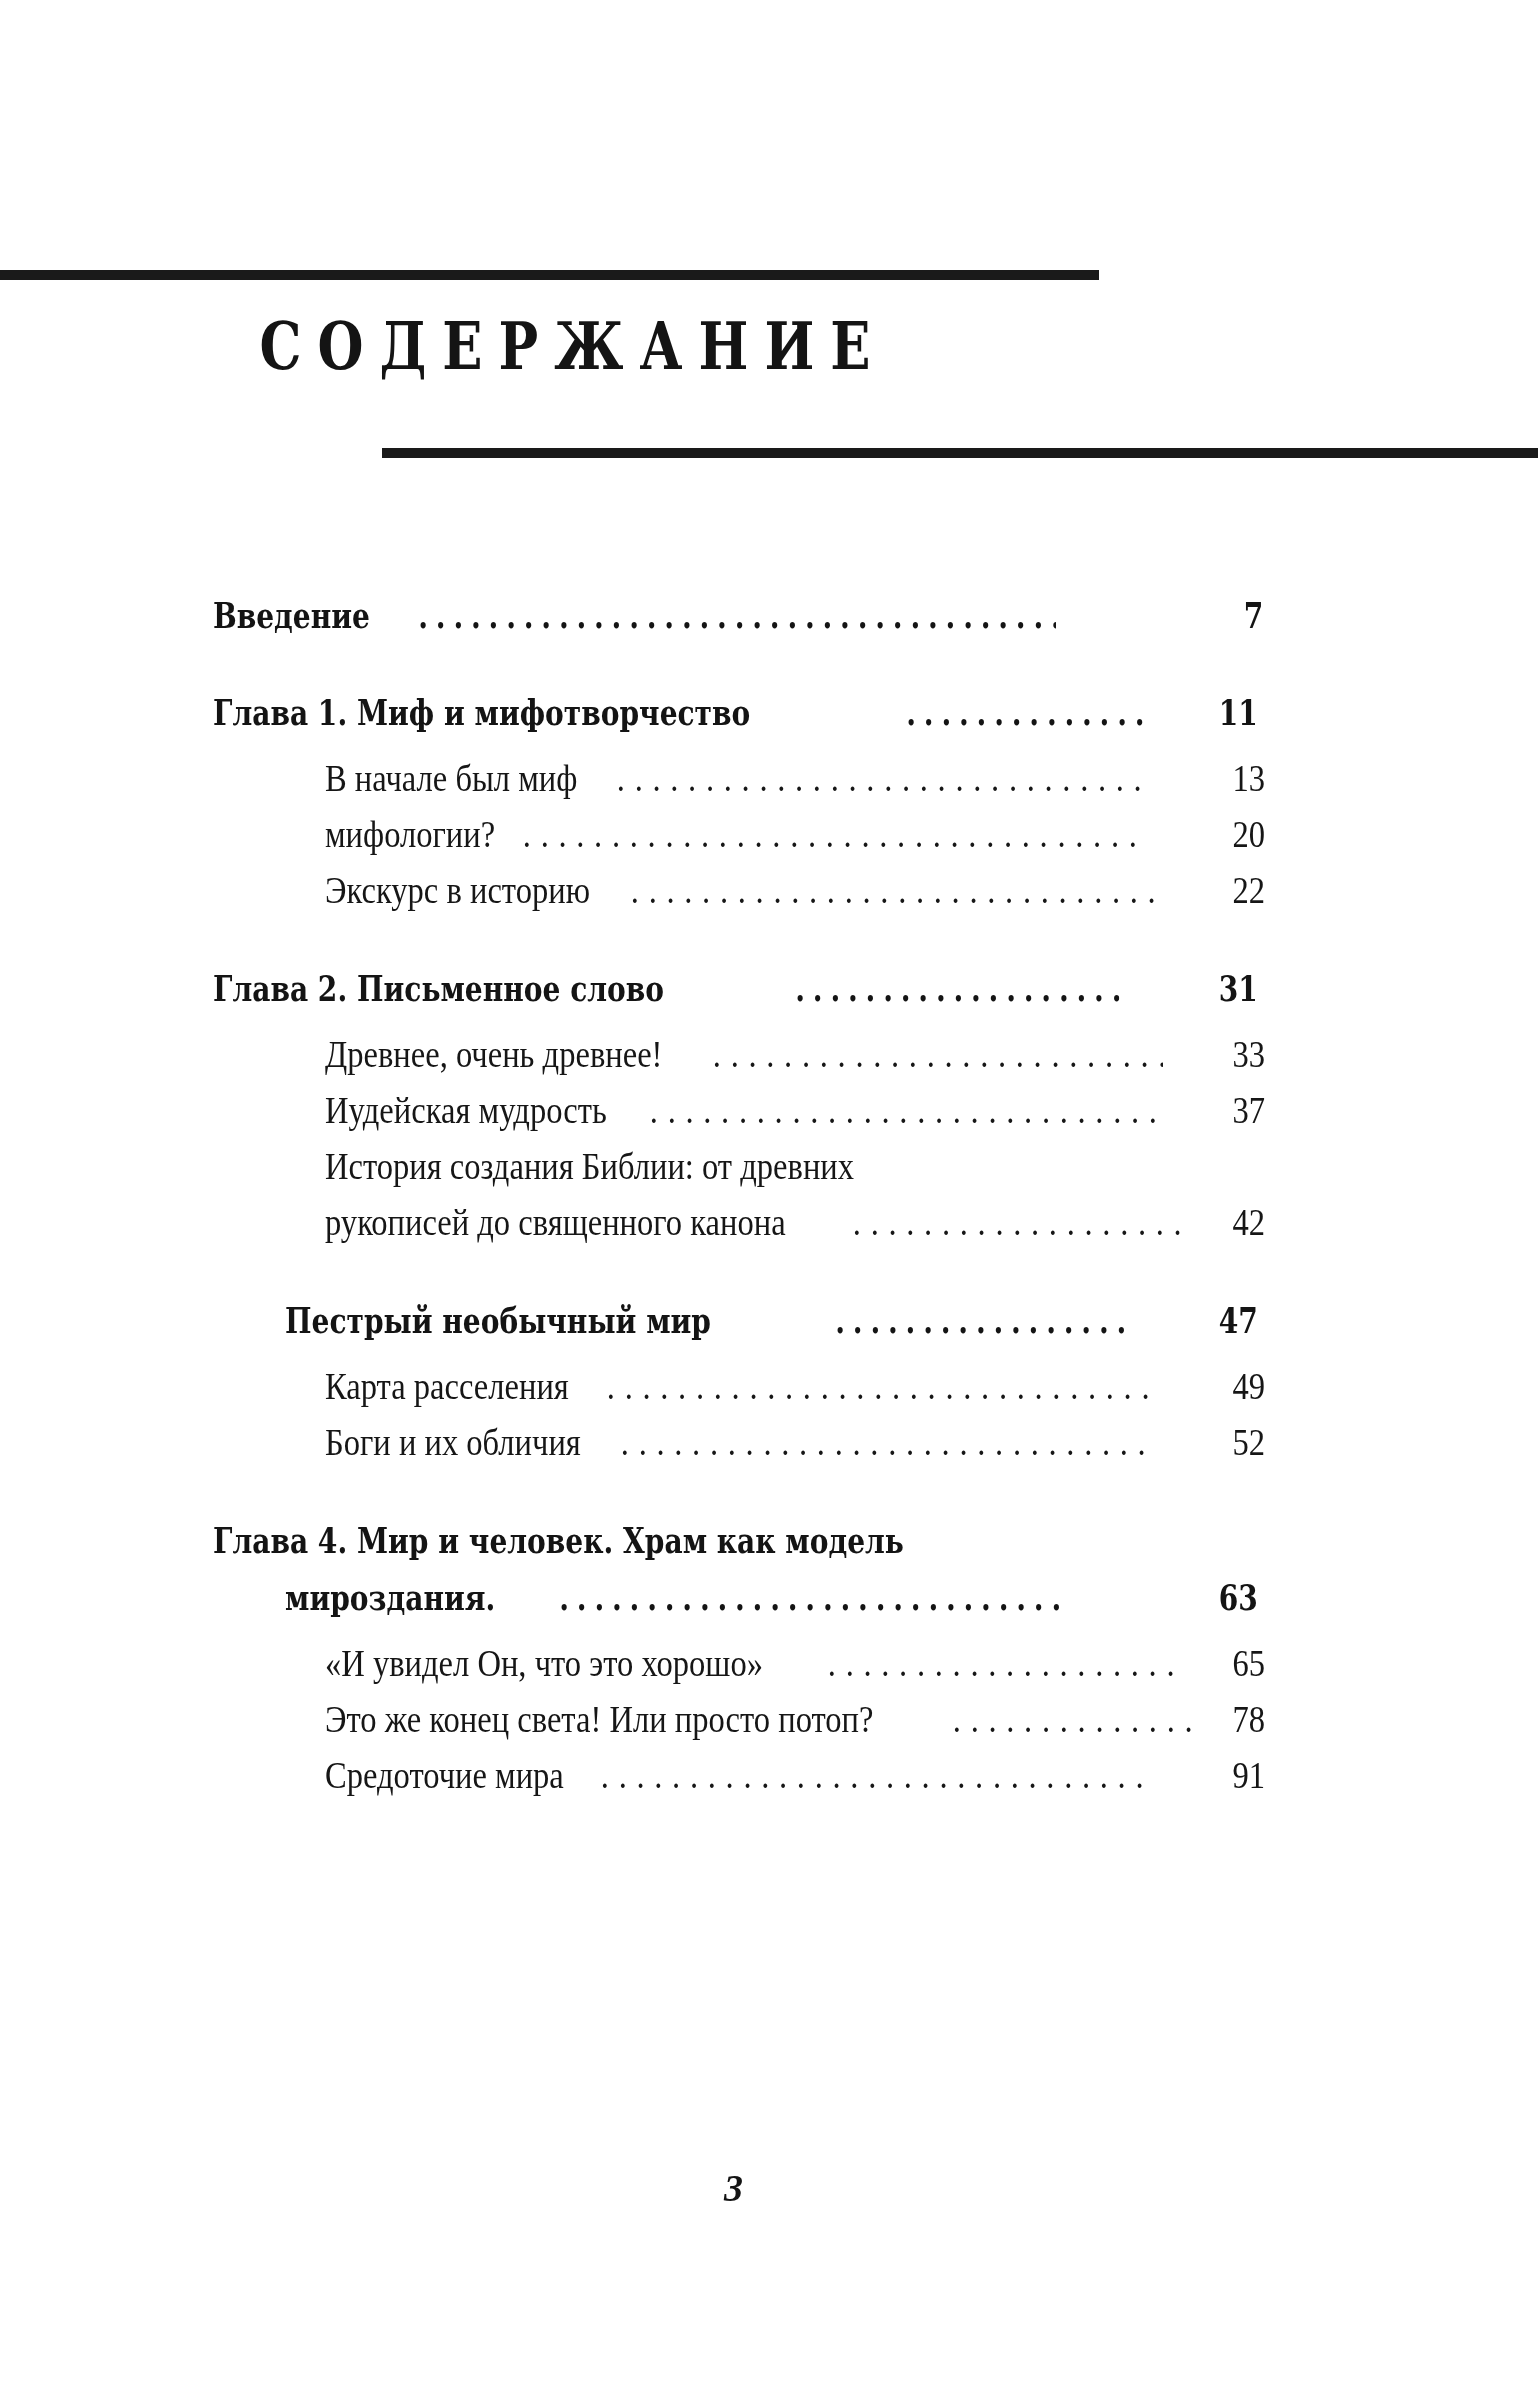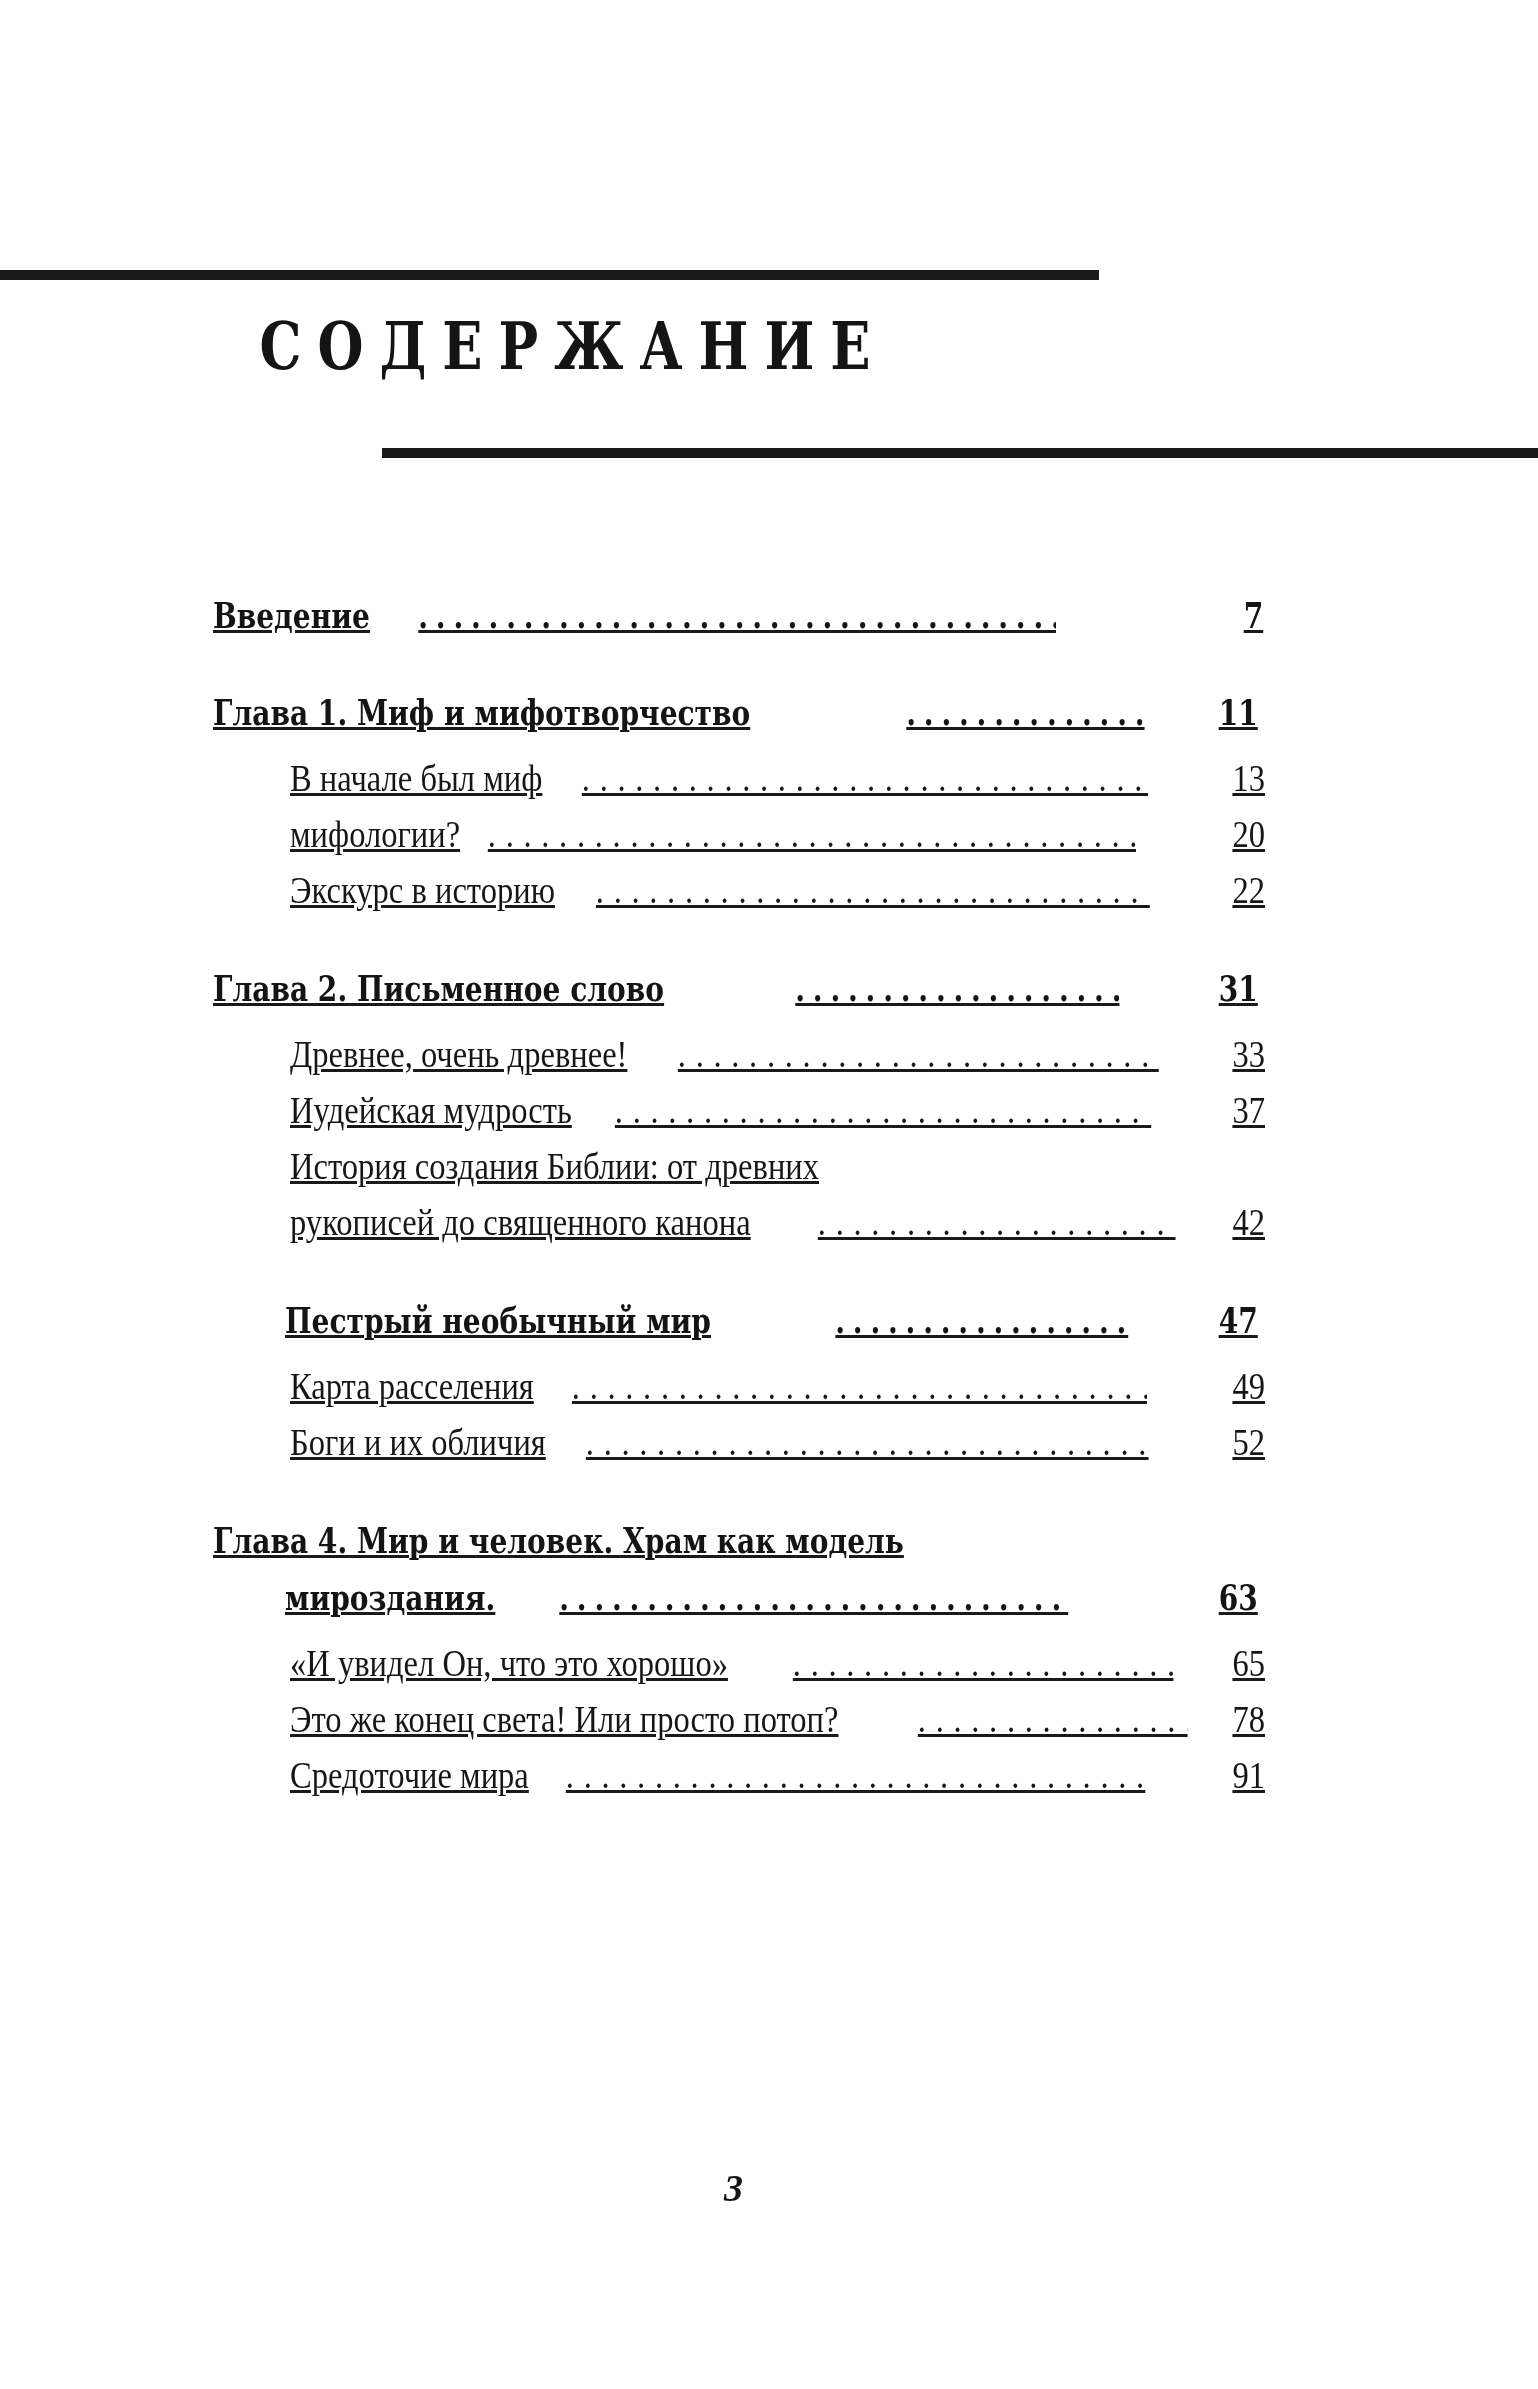--- a/index.html
+++ b/index.html
@@ -56,21 +56,20 @@
   
   #toc {
     position: absolute;
     left: 213px;
     top: 588px;
     width: 1057px;
   }
 
   .group {
     margin-bottom: 42px;
-    text-decoration: underline;
   }
   .group:last-child { margin-bottom: 0; }
 
   .entry {
     display: flex;
     align-items: baseline;
     width: 100%;
   }
 
   
@@ -94,21 +93,21 @@
     font-family: "Liberation Serif", "DejaVu Serif", serif;
     font-weight: 400;
     font-size: 37px;
     line-height: 56px;
     transform: scaleX(0.88);
     transform-origin: left center;
     color: #161616;
   }
 
   .sublist {
-    margin-left: 77px;
+    margin-left: 112px;
     margin-top: 11px;
   }
   .chapter-cont {
     margin-left: 72px;
   }
 
   .label {
     white-space: nowrap;
     flex: 0 0 auto;
   }

